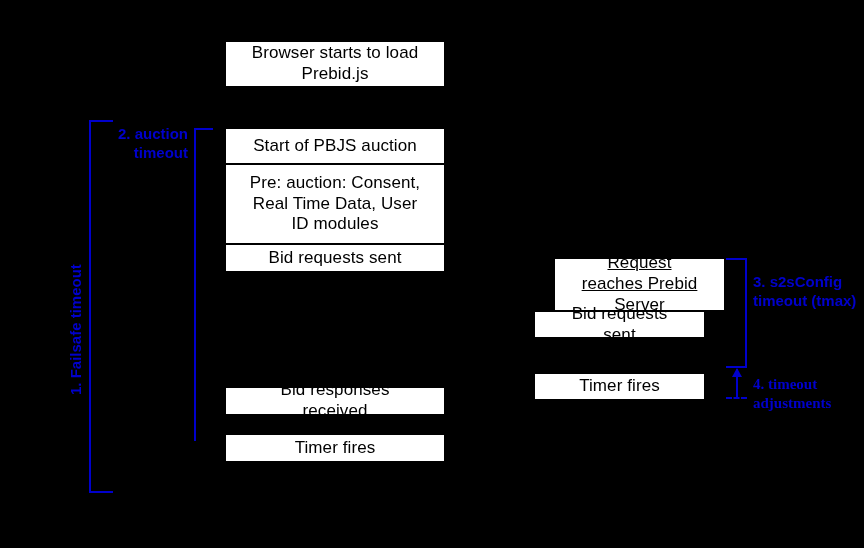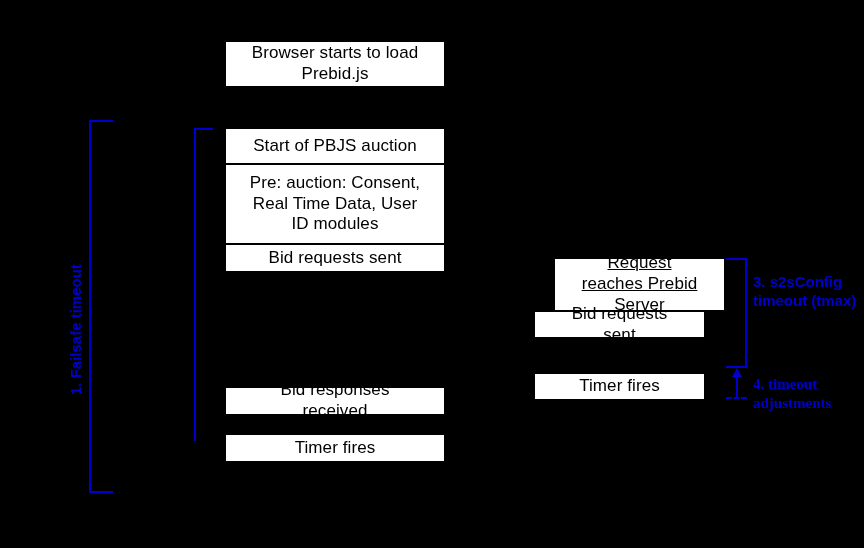--- a/index.html
+++ b/index.html
@@ -129,20 +129,22 @@
     <span>Timer fires</span>
   </div>
 
   <div class="vline" style="left:89px; top:120px; height:373px;"></div>
   <div class="hline" style="left:89px; top:120px; width:24px;"></div>
   <div class="hline" style="left:89px; top:491px; width:24px;"></div>
   <div class="ann vertical" style="left:66px; top:395px;">1. Failsafe timeout</div>
 
   <div class="vline" style="left:194px; top:128px; height:313px;"></div>
   <div class="hline" style="left:194px; top:128px; width:19px;"></div>
+  <div class="ann right-align" style="left:92px; top:124px; width:96px;">2. auction
+timeout</div>
 
   <div class="vline" style="left:745px; top:258px; height:110px;"></div>
   <div class="hline" style="left:726px; top:258px; width:21px;"></div>
   <div class="hline" style="left:726px; top:366px; width:21px;"></div>
   <div class="ann" style="left:753px; top:260px; width:112px;margin-top:12px;">3. s2sConfig
 timeout (tmax)</div>
 
   <div class="hline-dashed" style="left:726px; top:397px; width:21px;"></div>
   <div class="arrow-up" style="left:736px; top:369px; height:29px;"></div>
   <div class="ann" style="left:753px; top:375px; width:112px;font-family:Liberation Serif, serif;">4. timeout

